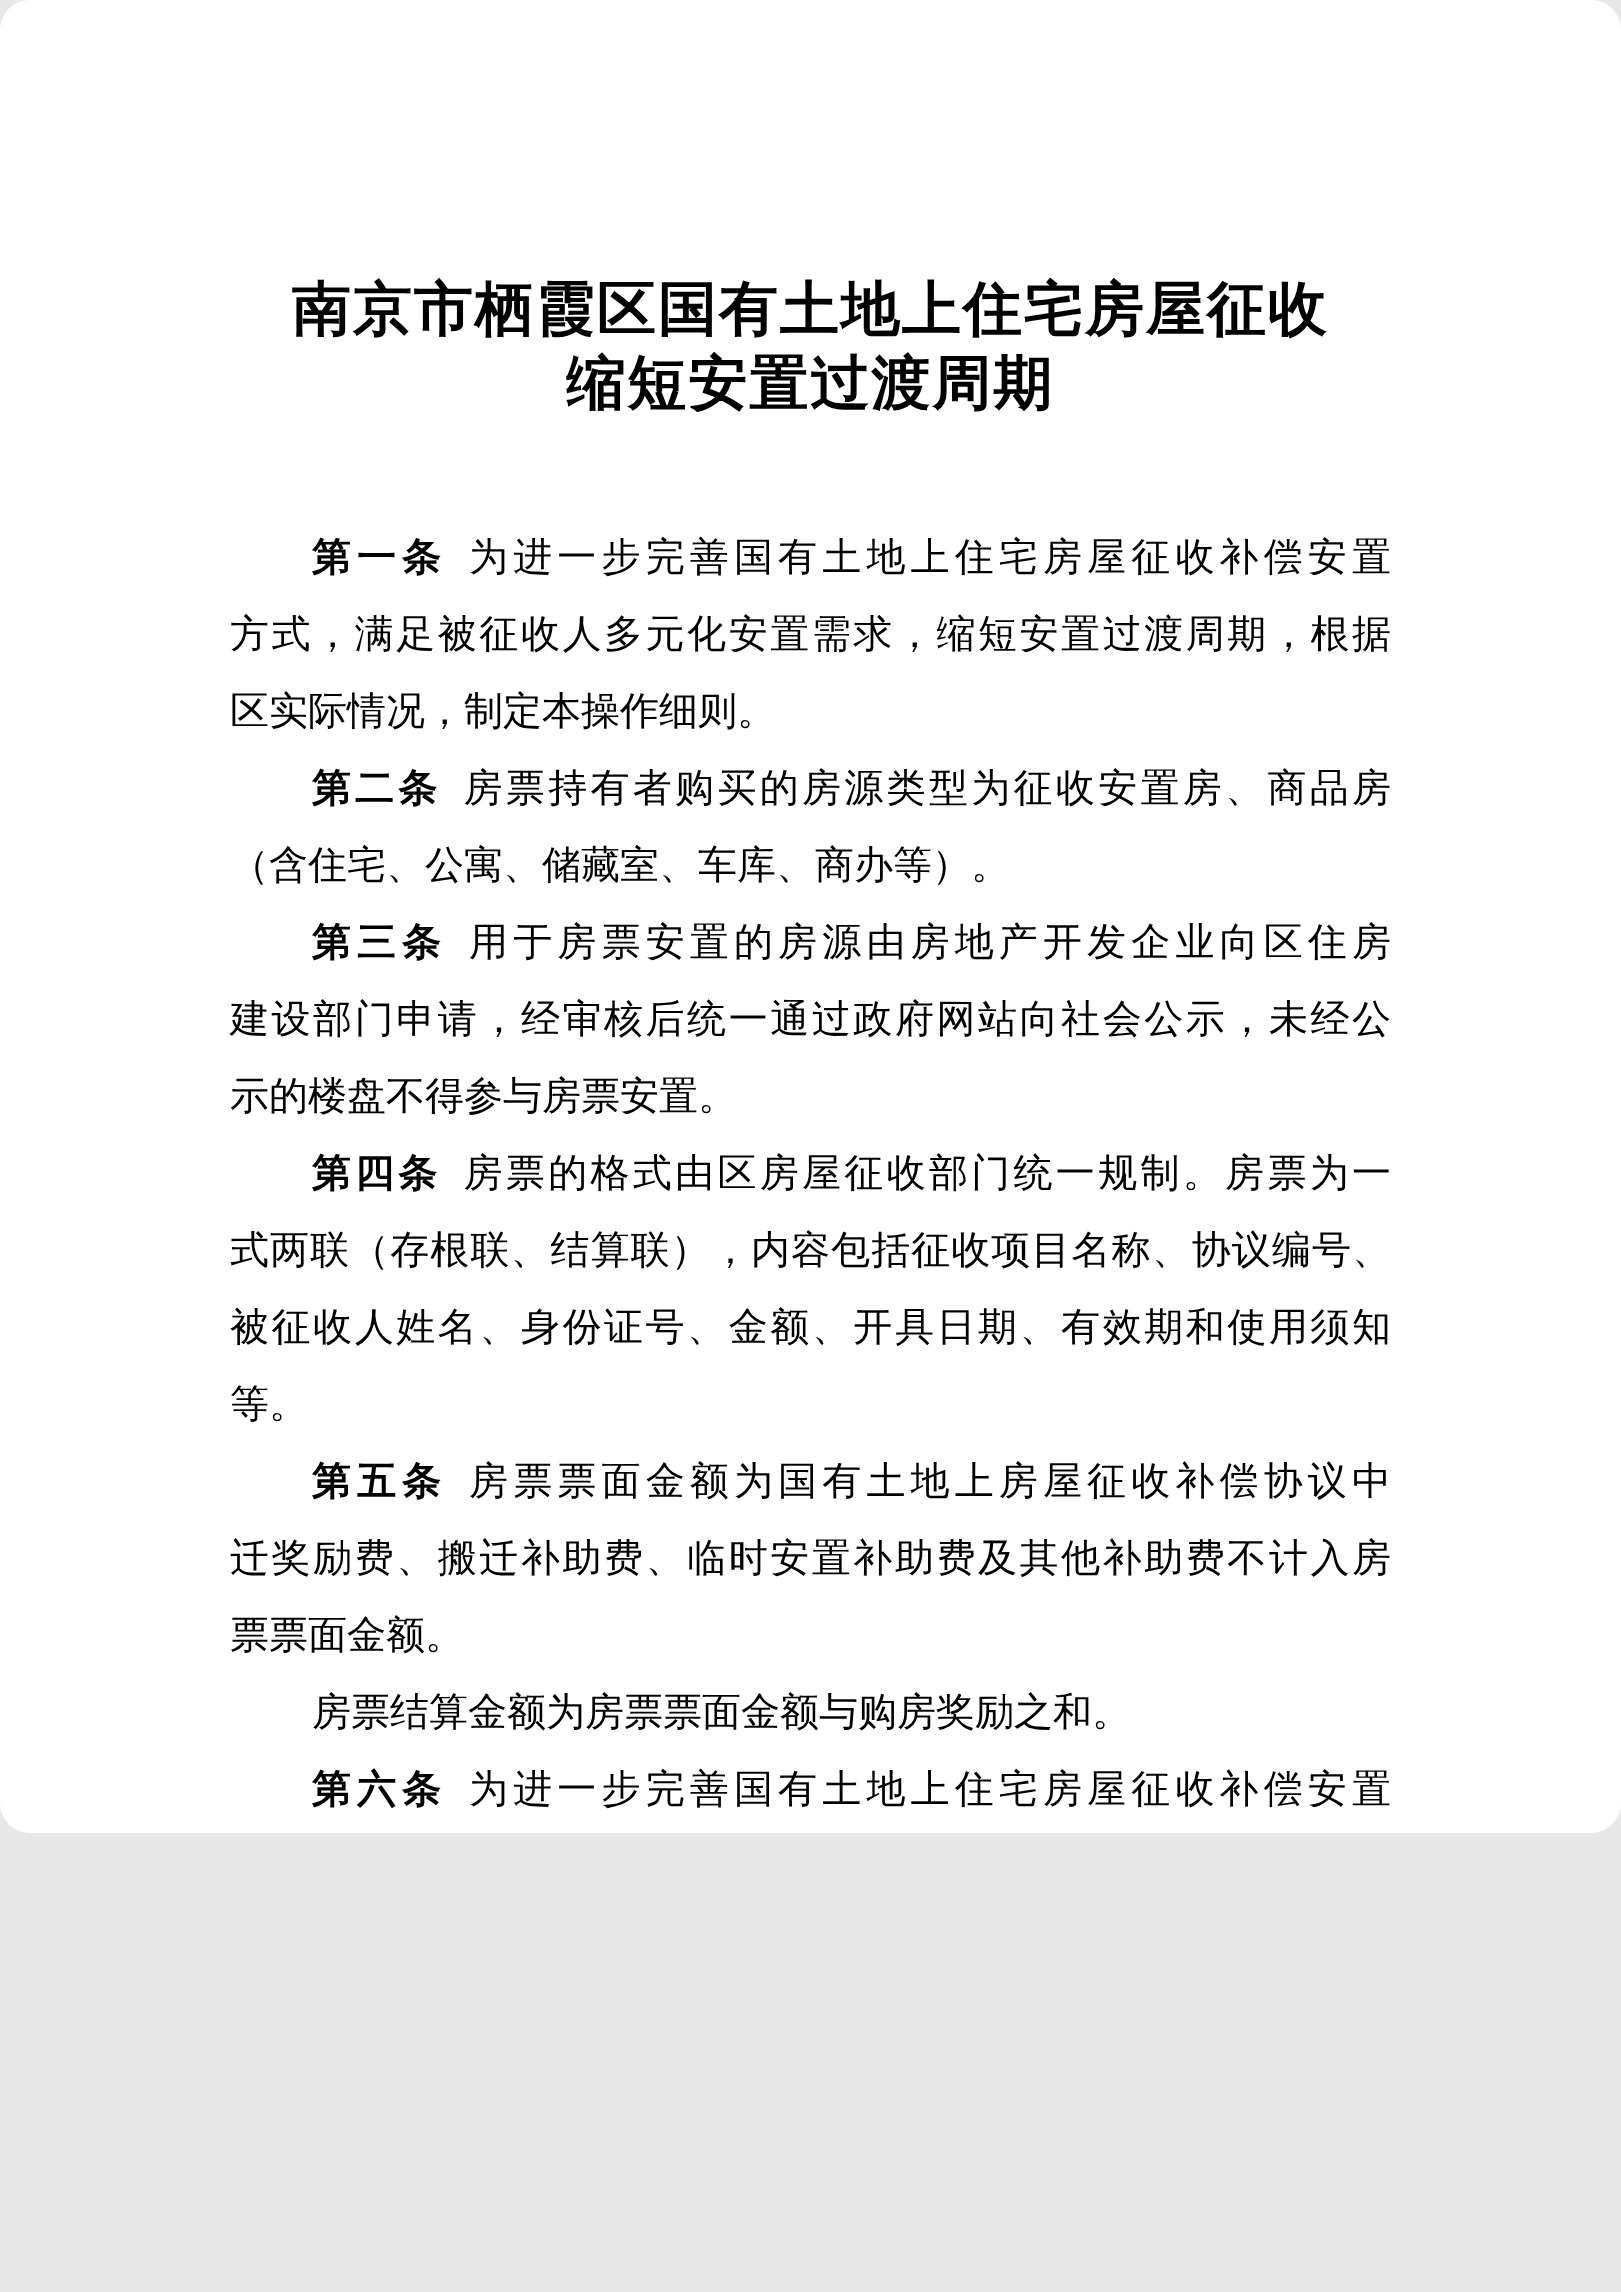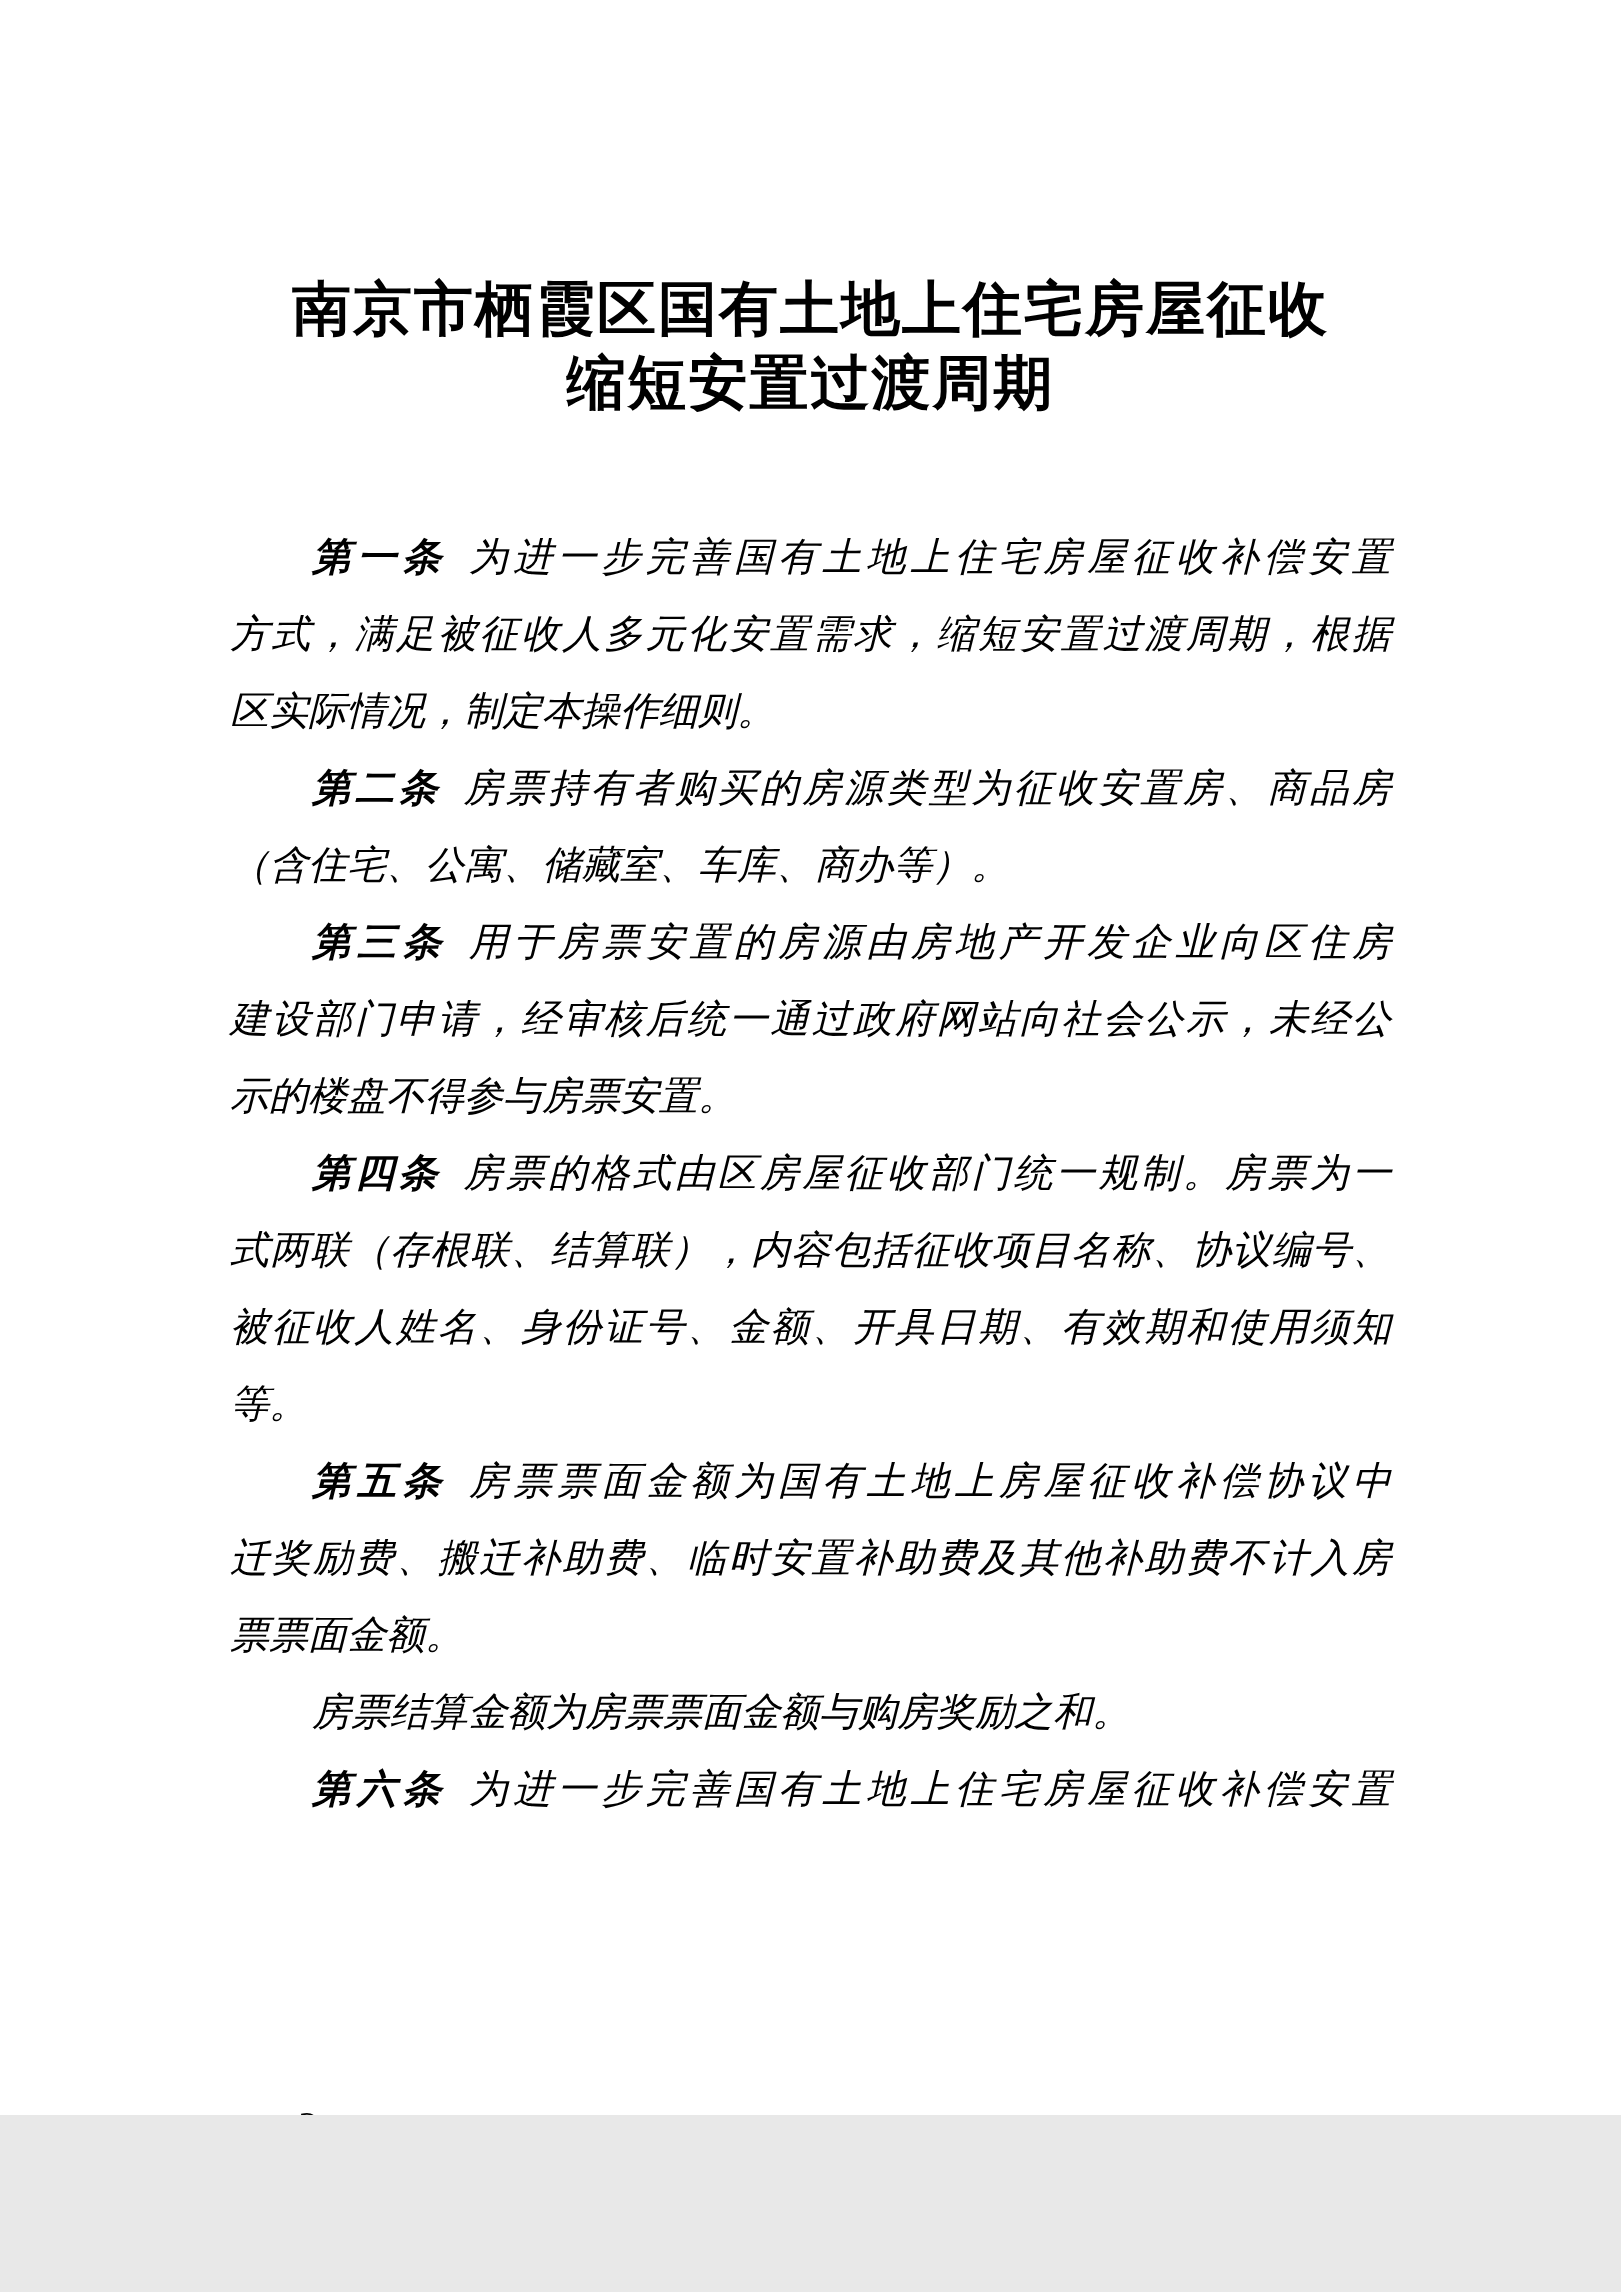--- a/index.html
+++ b/index.html
@@ -1,23 +1,24 @@
 <!DOCTYPE html>
 <html><head>
 <meta charset="utf-8">
 <style>
   html,body{margin:0;padding:0;background:#e8e8e8;}
   .page{
     position:relative;
-    width:1621px;height:2115px;
+    width:1621px;height:1833px;
     margin:0 auto;
     background:#ffffff;
     overflow:hidden;
     font-family:"Liberation Serif","DejaVu Serif",serif;
     color:#000000;
+    border-radius:30px;
   }
   .doc-title{
     padding-top:272px;
     text-align:center;
     font-weight:bold;
     font-size:59px;
     line-height:74px;
     letter-spacing:2px;
     color:#000000;
   }
@@ -26,21 +27,20 @@
     margin-left:230px;
     width:1161px;
     font-size:39px;
     line-height:77px;
   }
   .line{
     margin:0;
     width:1161px;
     box-sizing:border-box;
     white-space:normal;
-    font-style:italic;
   }
   .line.justify{
     text-align:justify;
     text-align-last:justify;
     text-justify:inter-character;
   }
   .line.indent{
     padding-left:82px;
   }
   .term{

